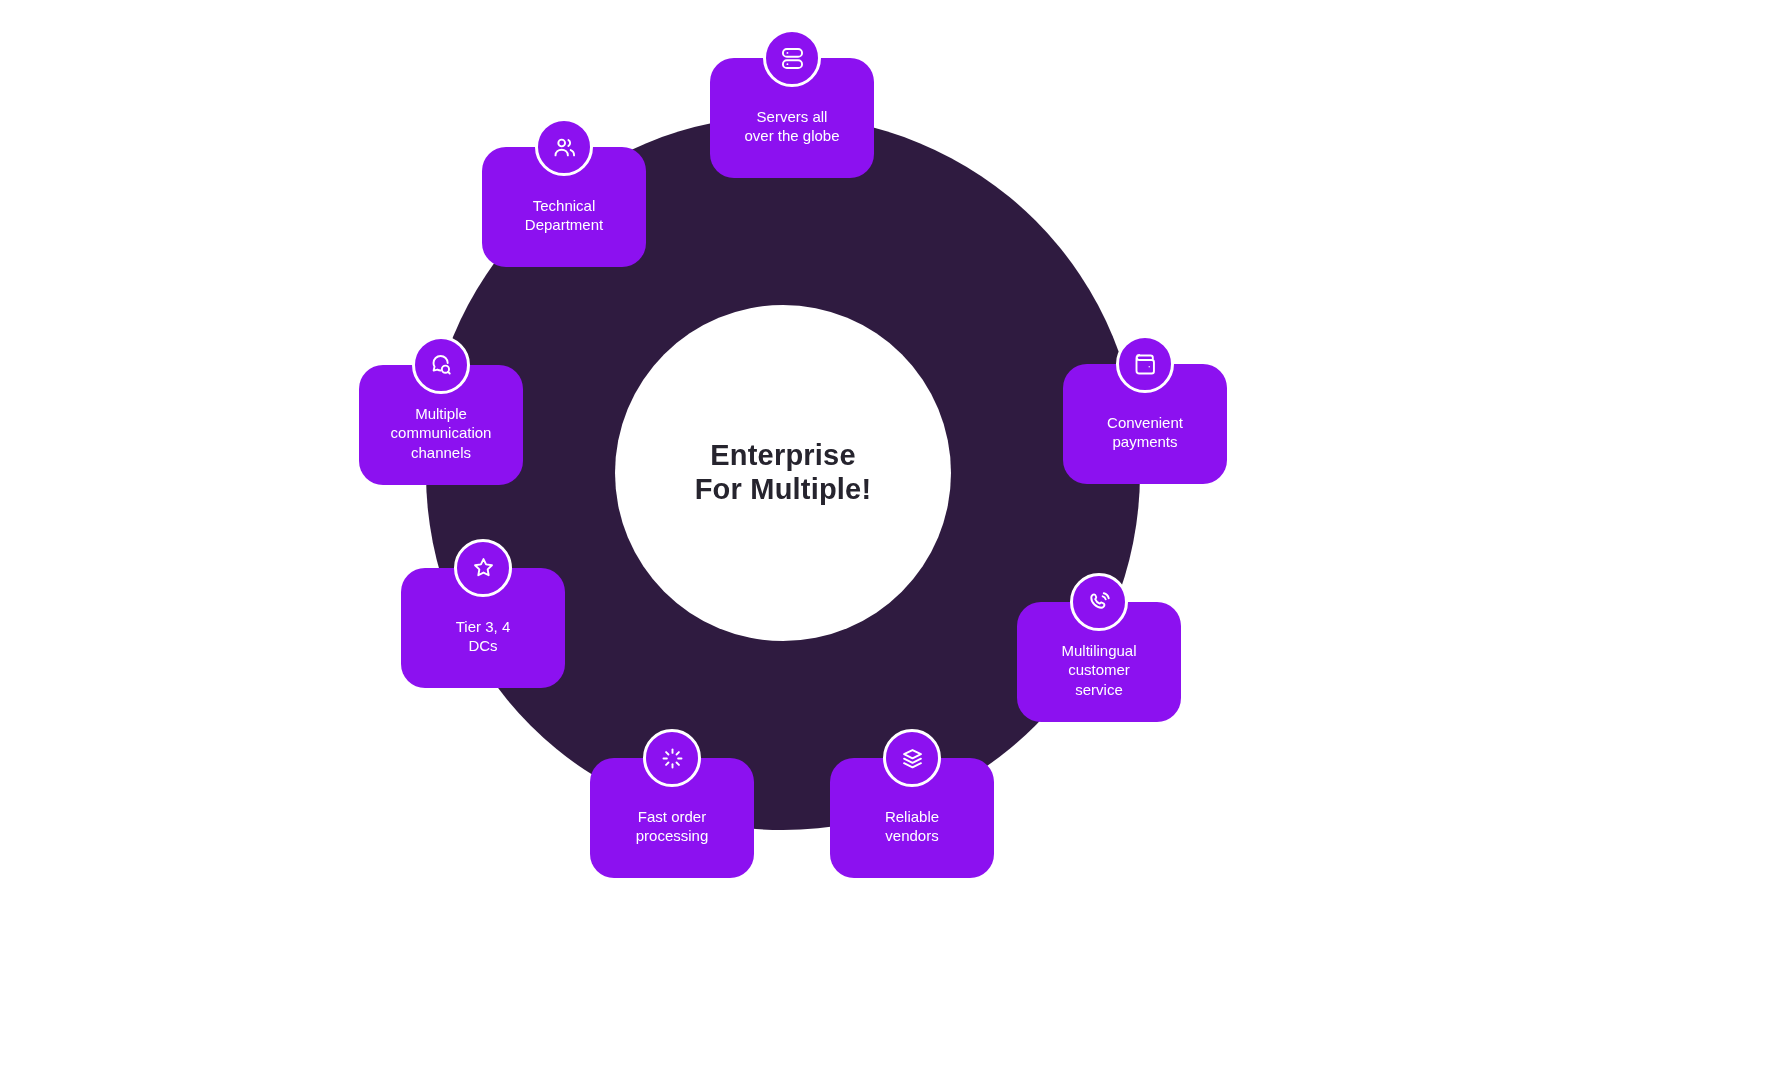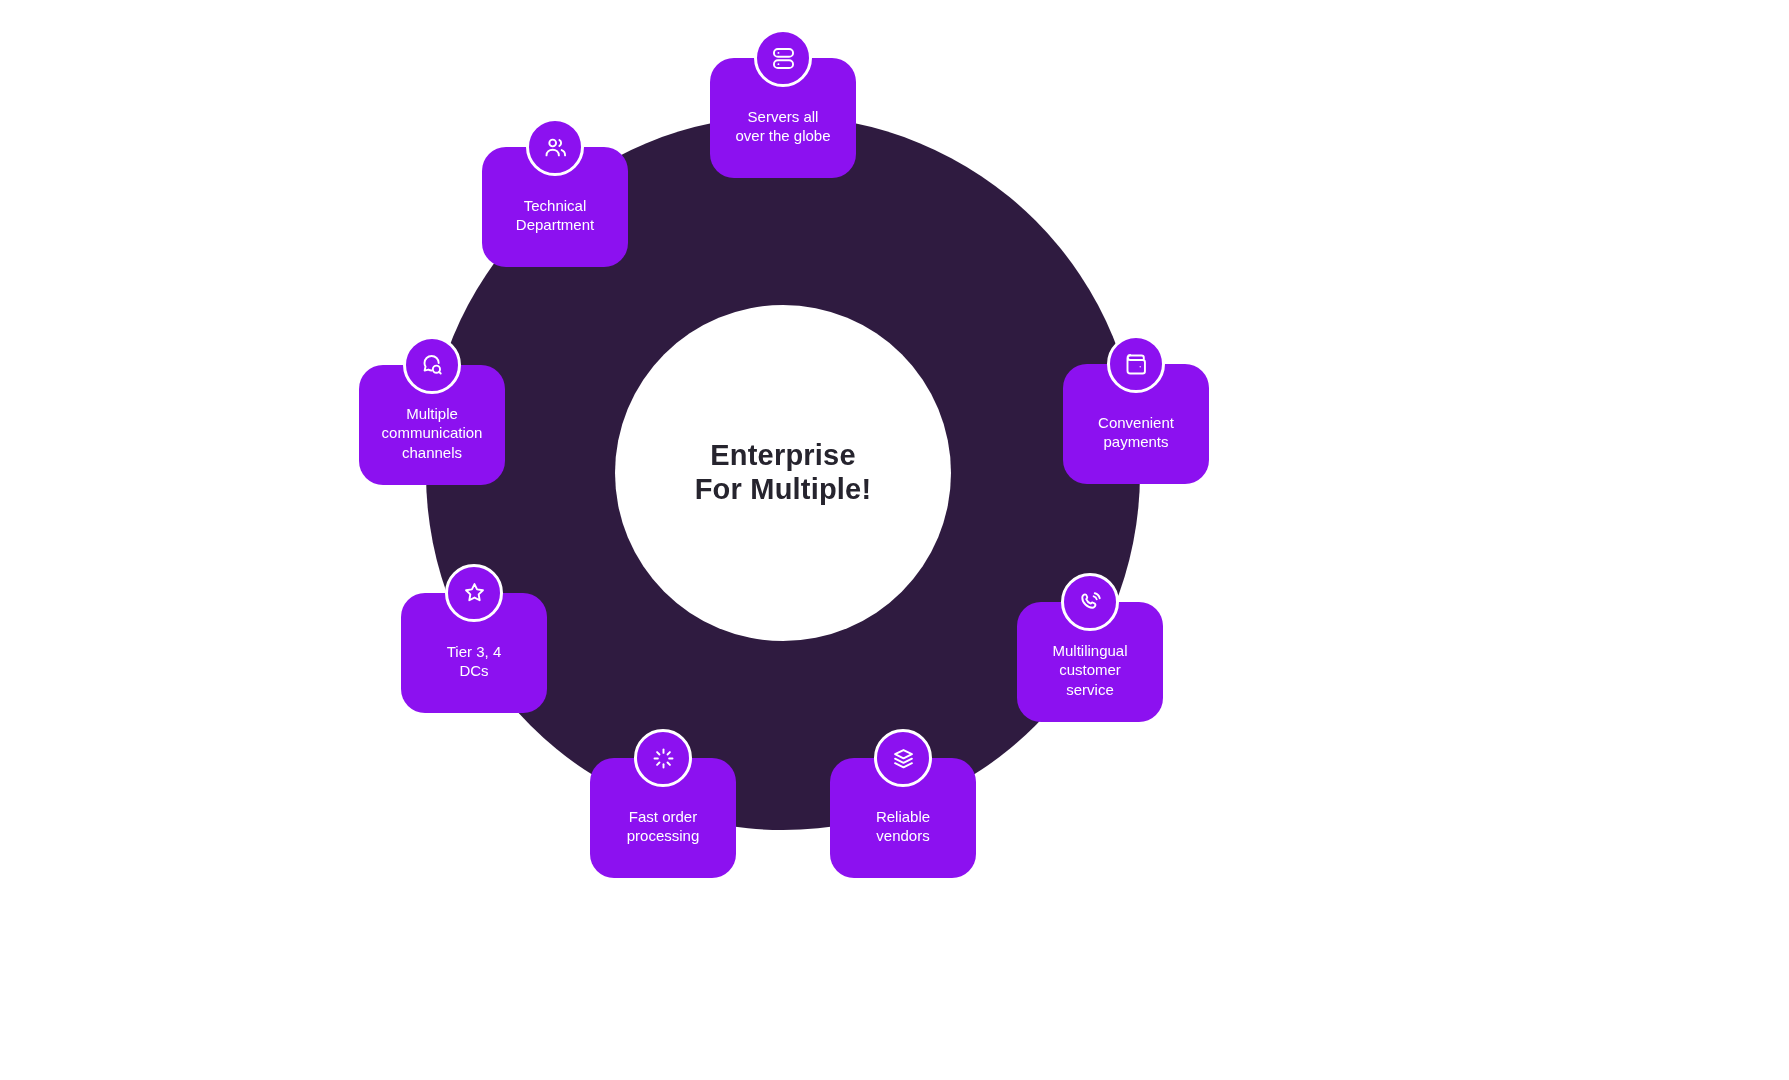--- a/index.html
+++ b/index.html
@@ -44,21 +44,21 @@
   .center-title {
     font-size: 29px;
     font-weight: 700;
     color: var(--title);
     line-height: 1.16;
     letter-spacing: 0.2px;
   }
 
   .card {
     position: absolute;
-    width: 146px; height: 120px;
+    width: 164px; height: 120px;
     background: var(--card);
     border-radius: 24px;
     display: flex;
     align-items: center;
     justify-content: center;
     padding: 26px 8px 10px 8px;
   }
   .card-label {
     color: var(--label);
     font-size: 15px;
@@ -87,21 +87,21 @@
     fill: none;
     stroke-linecap: round;
     stroke-linejoin: round;
   }
 
   .c1 { left: 710px;  top: 58px;  }
   .c2 { left: 482px;  top: 147px; }
   .c3 { left: 940px;  top: 147px; }
   .c4 { left: 359px;  top: 365px; }
   .c5 { left: 1063px; top: 364px; }
-  .c6 { left: 401px;  top: 593px; }
+  .c6 { left: 401px;  top: 568px; }
   .c7 { left: 1017px; top: 602px; align-items: center; }
   .c8 { left: 590px;  top: 758px; }
   .c9 { left: 830px;  top: 758px; }
 </style>
 </head>
 <body>
 
 <div class="stage">
 
   <div class="ring"></div>

